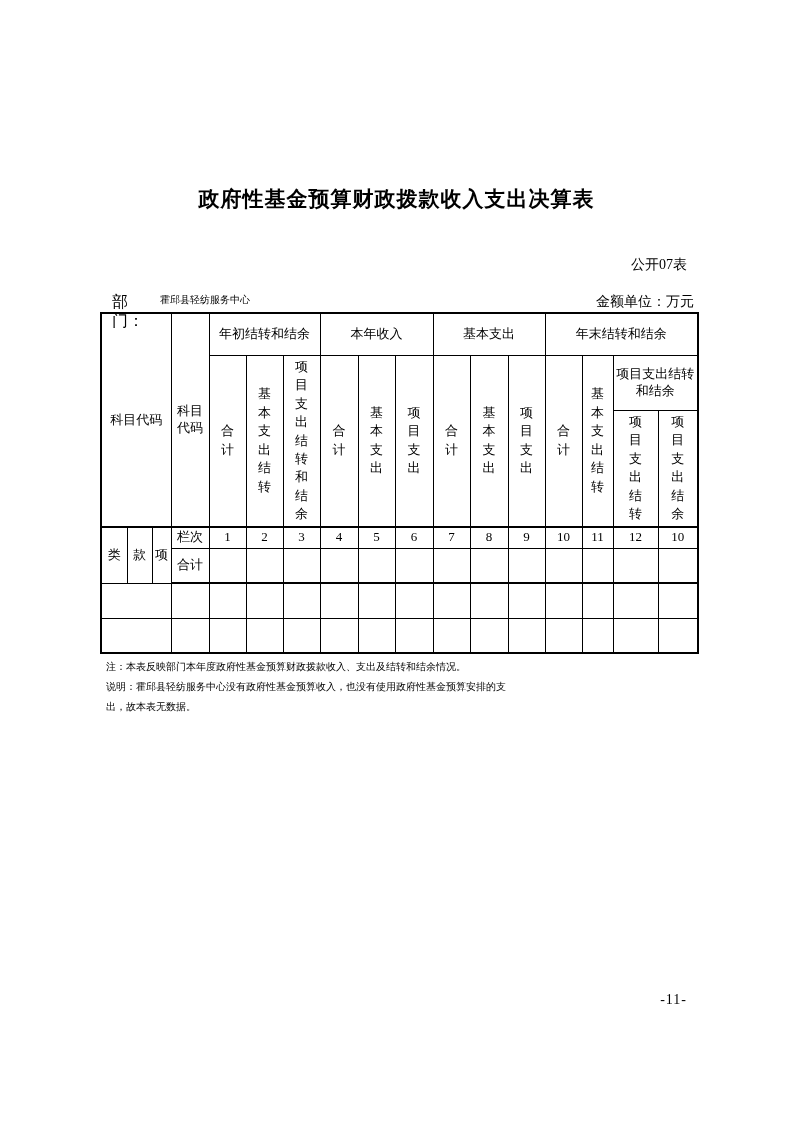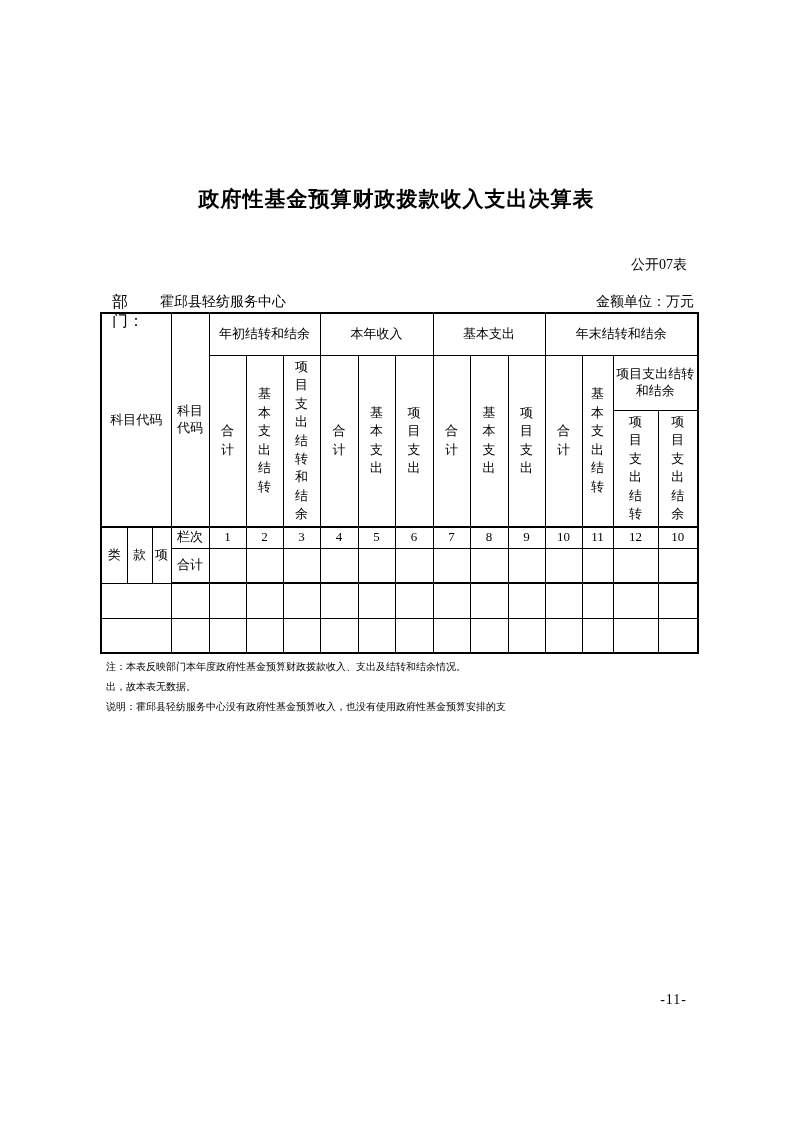--- a/index.html
+++ b/index.html
@@ -9,21 +9,21 @@
     font-family:"Liberation Serif","DejaVu Serif",serif;
     overflow:hidden;
   }
   .title {
     position:absolute; top:185px; left:0; width:100%;
     text-align:center; font-size:21px; font-weight:700; letter-spacing:1px;
     font-family:"Liberation Sans","DejaVu Sans",sans-serif;
   }
   .doc-label { position:absolute; top:256px; right:106px; font-size:14px; }
   .dept-label { position:absolute; top:256px; left:112px; width:24px; font-size:16px; line-height:19px; word-break:normal;margin-top:36px; }
-  .dept-name { position:absolute; top:293px; left:160px; font-size:14px;text-align:right; }
+  .dept-name { position:absolute; top:293px; left:160px; font-size:10px;text-align:right; }
   .unit-label { position:absolute; top:293px; right:99px; font-size:14px; }
 
   table.fund {
     position:absolute; top:312px; left:100px;
     width:597px; border-collapse:collapse; table-layout:fixed;
     border:2px solid #000;
   }
   table.fund td {
     border:1px solid #000; text-align:center; vertical-align:middle;
     padding:0; font-size:13px; line-height:1.3; overflow:hidden;
@@ -170,19 +170,19 @@
       <td></td>
       <td></td>
       <td></td>
       <td></td>
     </tr>
   </tbody>
     </table>
 
   <div class="notes">
     <div>注：本表反映部门本年度政府性基金预算财政拨款收入、支出及结转和结余情况。</div>
+    <div>说明：霍邱县轻纺服务中心没有政府性基金预算收入，也没有使用政府性基金预算安排的支</div>
     <div>出，故本表无数据。</div>
-    <div>说明：霍邱县轻纺服务中心没有政府性基金预算收入，也没有使用政府性基金预算安排的支</div>
   </div>
 
   <div class="pageno">-11-</div>
 
 </div>
 
 </body></html>

